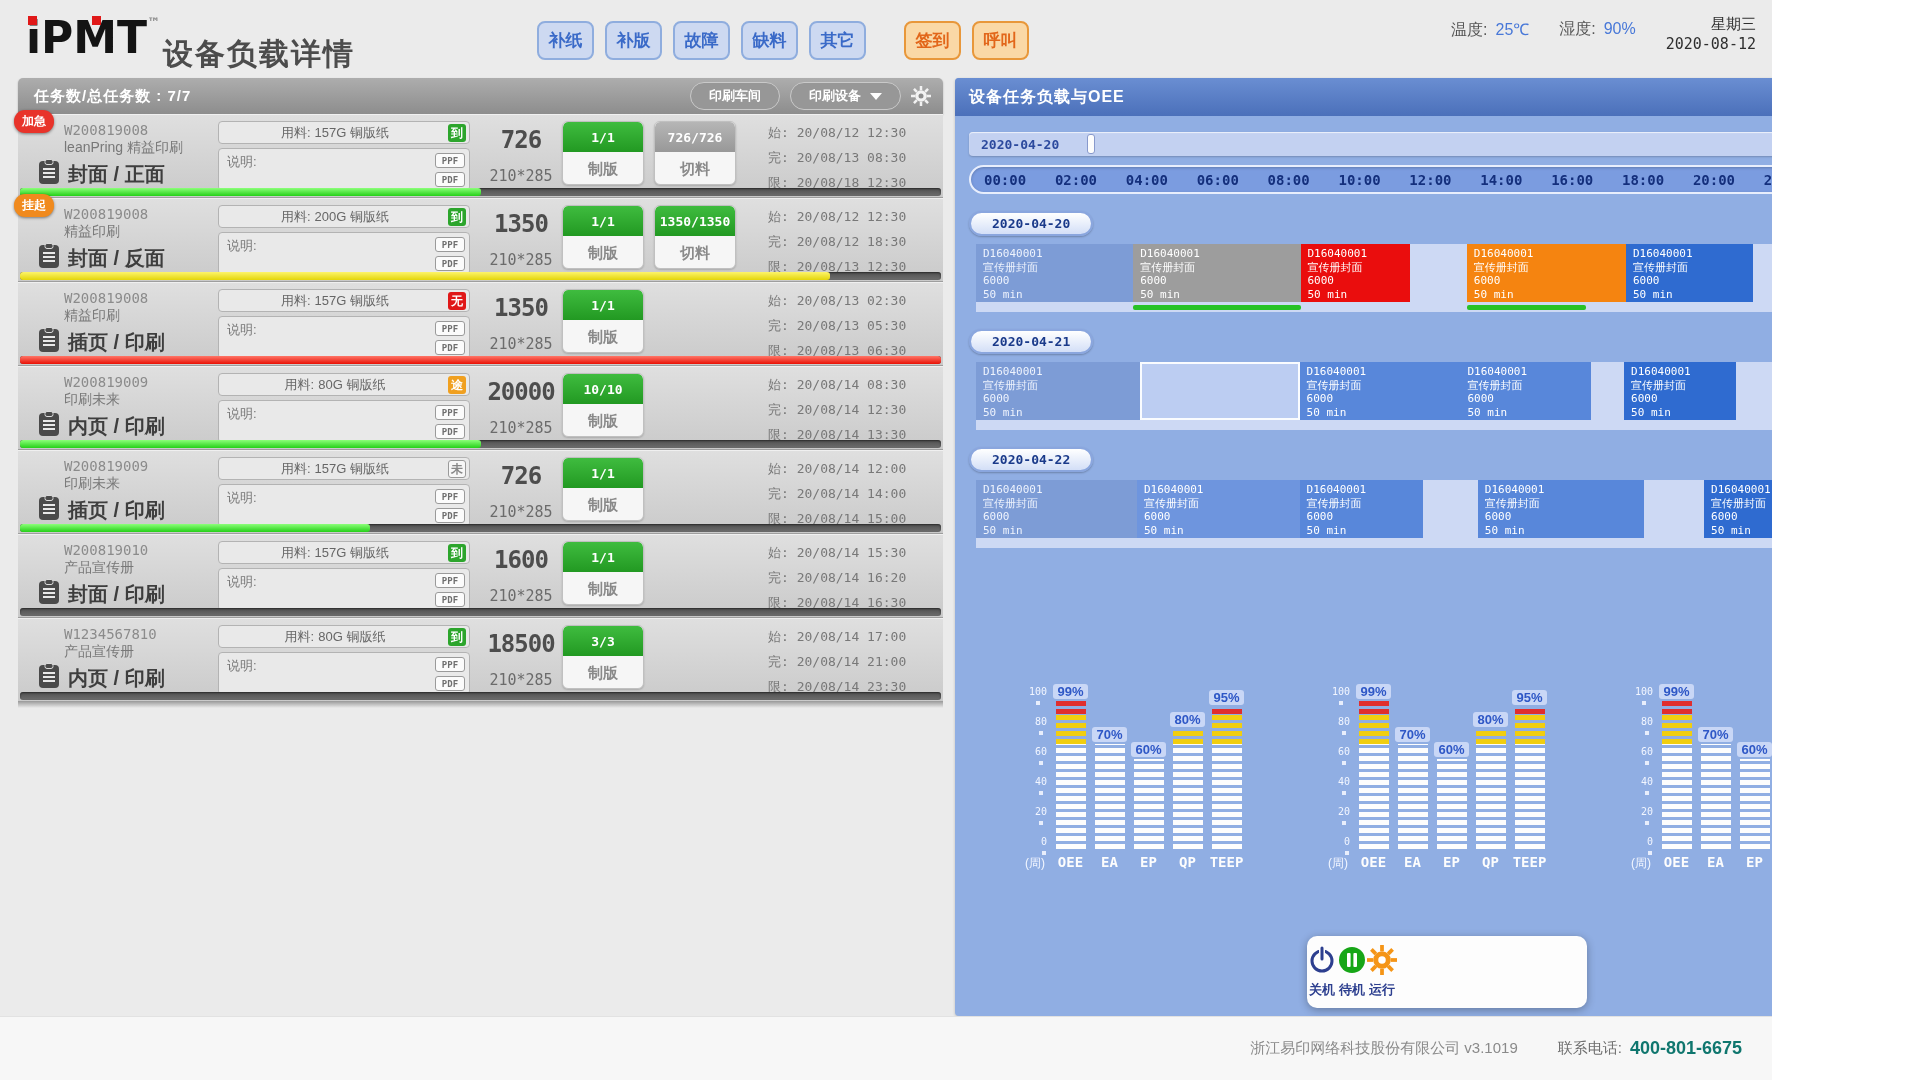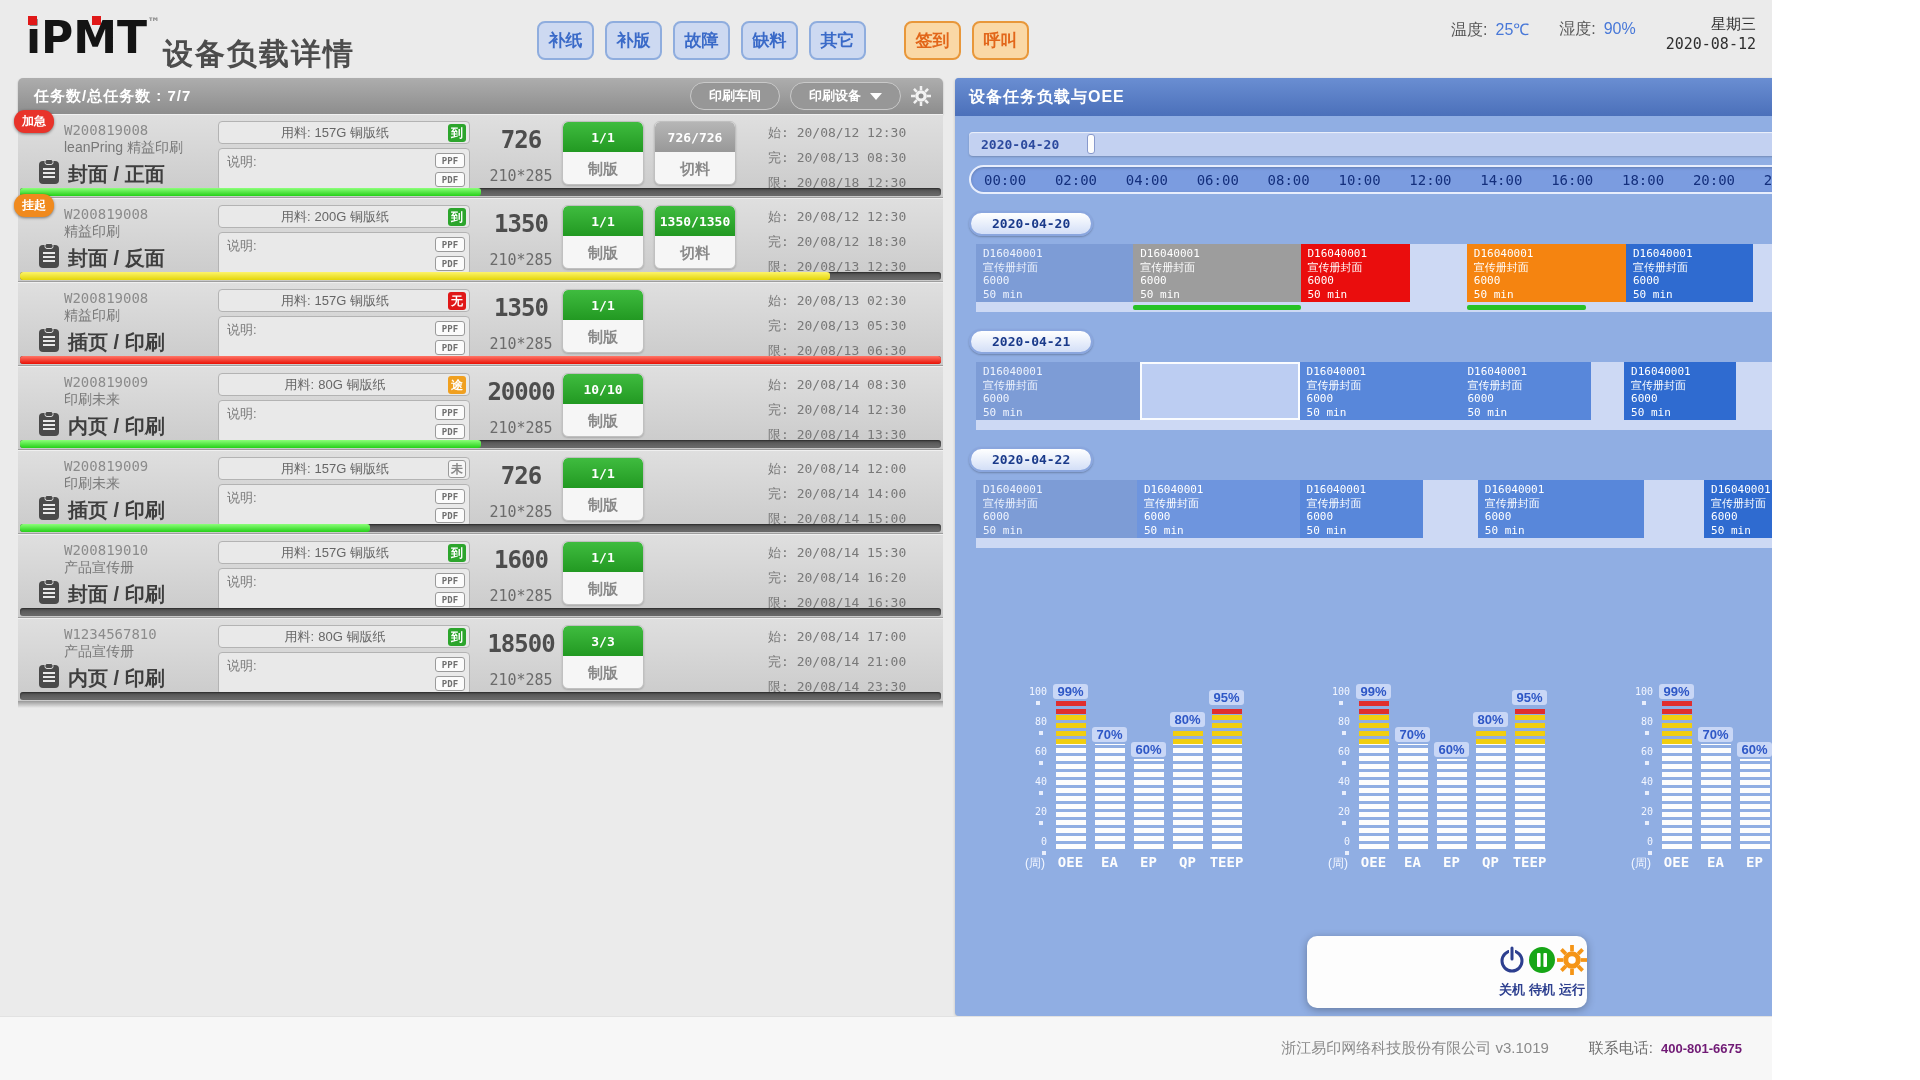--- a/index.html
+++ b/index.html
@@ -67,21 +67,21 @@
   
   .rp { position: absolute; left: 955px; top: 78px; width: 951px; height: 938px; background: #90aee3; border-radius: 4px; box-shadow: 0 1px 3px rgba(0,0,0,.2); }
   .rp-head { height: 38px; background: linear-gradient(#6a8ed2, #4b70ba); border-radius: 4px 4px 0 0; display: flex; align-items: center; justify-content: space-between; padding: 0 12px 0 14px; color: #fff; }
   .rp-title { font-size: 16px; font-weight: bold; letter-spacing: 1px; }
   .rp-history { border: 2px solid #e6edfb; border-radius: 15px; padding: 13px 16px; font-size: 13px; font-weight: bold; color: #fff; cursor: pointer; }
   .slider { margin: 16px 14px 0; height: 24px; background: #c3d1f1; border-radius: 4px; position: relative; display: flex; align-items: center; justify-content: space-between; box-shadow: inset 0 1px 1px rgba(255,255,255,.7), 0 1px 2px rgba(0,0,0,.2); }
   .slider-date { font-family: "DejaVu Sans Mono", monospace; font-weight: bold; font-size: 13px; color: #2c4a9e; padding: 0 12px; }
   .handle { position: absolute; width: 8px; height: 20px; top: 2px; background: #fdfdfd; border: 1px solid #8899cc; border-radius: 3px; cursor: ew-resize; }
   .handle.hl { left: 118px; } .handle.hr { right: 112px; }
   .ruler { margin: 9px 14px 0; height: 29px; border: 2px solid #e8eefc; border-radius: 15px; background: #7b9ce0; display: flex; align-items: center; justify-content: space-between; padding: 0 13px; box-shadow: inset 0 1px 3px rgba(0,0,0,.22); }
-  .tick { font-family: "DejaVu Sans Mono", monospace; font-weight: normal; font-size: 14px; color: #142f7c; }
+  .tick { font-family: "DejaVu Sans Mono", monospace; font-weight: bold; font-size: 14px; color: #142f7c; }
   .g-chip { margin: 17px 0 0 14px; display: inline-block; background: linear-gradient(#ffffff, #d3dff7); border: 2px solid #8aa6de; border-radius: 15px; padding: 3px 21px; font-family: "DejaVu Sans Mono", monospace; font-weight: bold; font-size: 13px; color: #1a3a8a; box-shadow: 0 1px 2px rgba(0,0,0,.25); cursor: pointer; }
   .g-track { margin: 8px 21px 0 21px; height: 68px; background: #cdd9f4; position: relative; }
   .g-block { position: absolute; top: 0; height: 58px; padding: 3px 7px; color: #fff; overflow: hidden; cursor: pointer; }
   .g-line { font-family: "DejaVu Sans Mono", monospace; font-size: 11px; line-height: 13.5px; white-space: nowrap; }
   .g-block.muted { color: #eef3fd; }
   .g-block.empty-sel { border: 2px solid #fafcff; }
   .g-prog { position: absolute; bottom: 2px; height: 5px; background: #27c227; border-radius: 2px; }
 
   
   .oee-wrap { position: absolute; left: 0; right: 0; top: 592px; display: flex; justify-content: space-between; padding: 0 56px; }
@@ -93,29 +93,29 @@
   .bar-col { width: 35px; display: flex; flex-direction: column; align-items: center; justify-content: flex-end; height: 202px; }
   .val-tag { background: #c9d7f6; color: #2e57c6; font-weight: bold; font-size: 13px; border-radius: 3px; padding: 0 4px; margin-bottom: 2px; white-space: nowrap; }
   .bar { width: 30px; display: flex; flex-direction: column; }
   .seg { width: 100%; }
   .seg.w { background: repeating-linear-gradient(to top, #fdfdfd 0 5px, rgba(0,0,0,0) 5px 8px); }
   .seg.y { background: repeating-linear-gradient(to top, #f1ce10 0 5px, rgba(0,0,0,0) 5px 8px); }
   .seg.r { background: repeating-linear-gradient(to top, #e02e2e 0 5px, rgba(0,0,0,0) 5px 8px); }
   .cat { margin-top: 5px; height: 18px; color: #fdfdfd; font-weight: bold; font-size: 14px; font-family: "DejaVu Sans Mono", monospace; }
 
   
-  .ctrl-card { position: absolute; left: 352px; top: 858px; width: 280px; height: 72px; background: #fdfdfd; border-radius: 10px; box-shadow: 0 2px 8px rgba(0,0,0,.3); display: flex; justify-content: flex-end; align-items: center; }
+  .ctrl-card { position: absolute; left: 352px; top: 858px; width: 280px; height: 72px; background: #fdfdfd; border-radius: 10px; box-shadow: 0 2px 8px rgba(0,0,0,.3); display: flex; justify-content: flex-start; align-items: center; }
   .ctrl { display: flex; flex-direction: column; align-items: center; gap: 2px; cursor: pointer; }
   .ctrl-label { font-size: 13px; font-weight: bold; color: #2d3f8f; }
 
   
   .footer { position: absolute; left: 0; right: 0; bottom: 0; height: 64px; background: #f7f7f7; border-top: 1px solid #e2e2e2; display: flex; align-items: center; justify-content: flex-end; padding-right: 30px; gap: 40px; }
   .f-company { color: #8a8a8a; font-size: 15px; }
   .f-phone { color: #6f6f6f; font-size: 15px; display: flex; align-items: center; gap: 8px; }
-  .f-phone b { color: #701a75; font-size: 13px; }
+  .f-phone b { color: #0f766e; font-size: 18px; }
 </style>
 </head>
 <body>
 
 <div class="stage">
 
   <div class="top">
     <div class="logo">
       <span>iPMT</span><span class="tm">™</span>
       <span class="sq sq1"></span>

